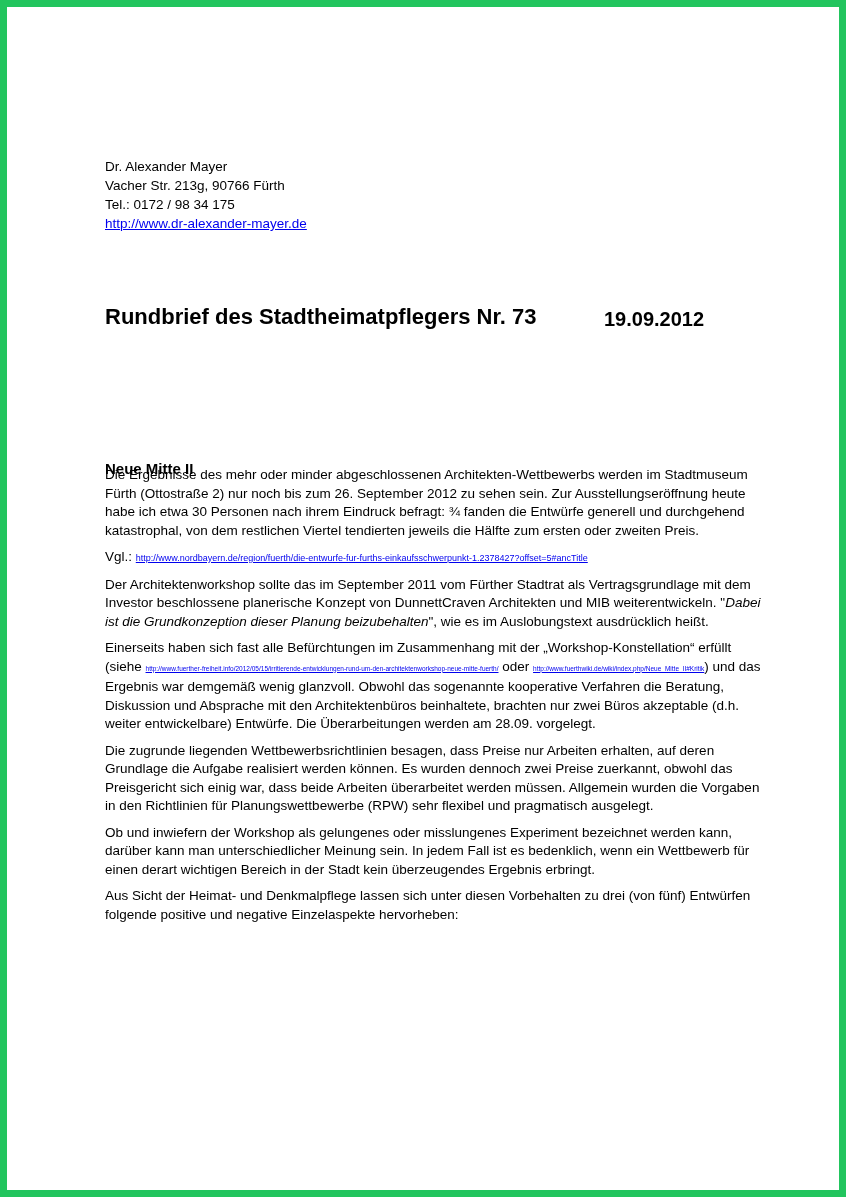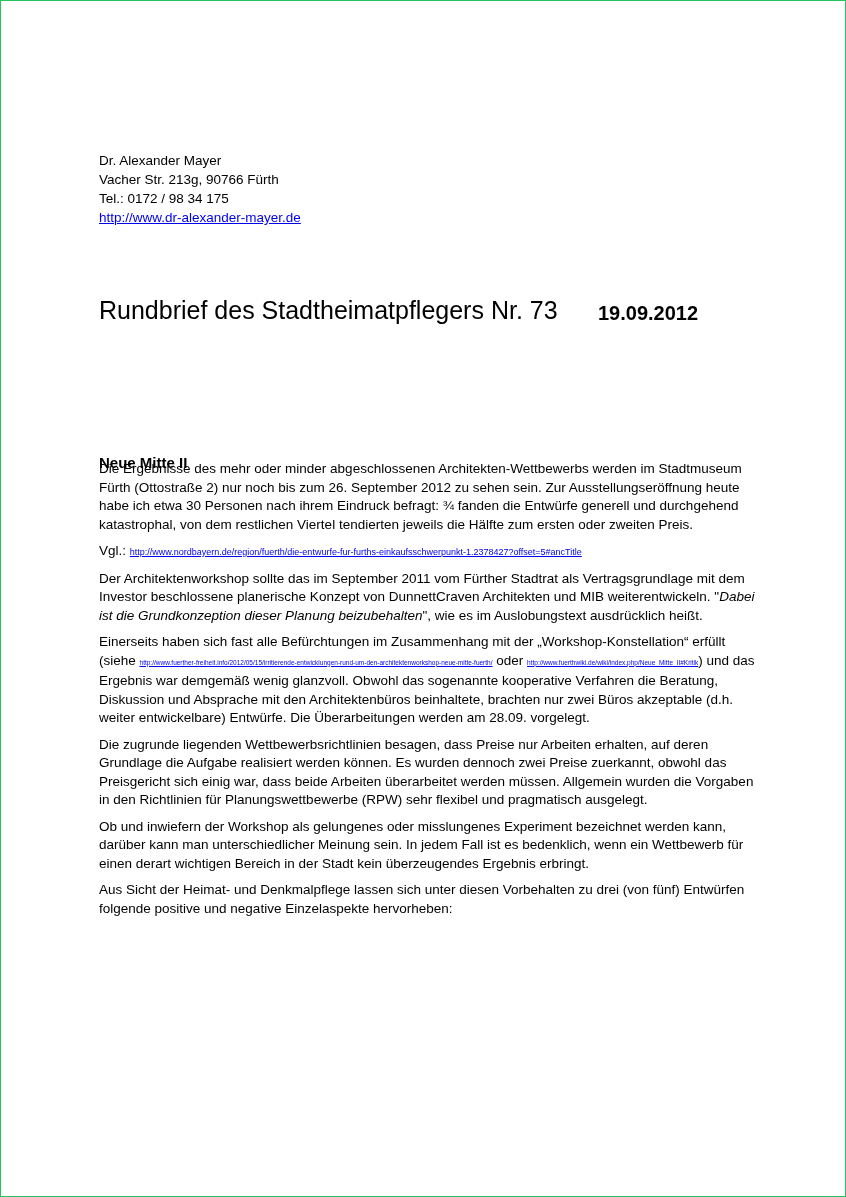--- a/index.html
+++ b/index.html
@@ -2,40 +2,40 @@
 <html lang="de"><head>
 <meta charset="utf-8">
 <style>
   html, body { margin: 0; padding: 0; background: #e8e8e8; }
   .page {
     position: relative;
     width: 846px;
     height: 1197px;
     margin: 0 auto;
     background: #ffffff;
-    border: 1px solid #22c55e;
+    border: 7px solid #22c55e;
     box-sizing: border-box;
     font-family: "Liberation Sans", "DejaVu Sans", sans-serif;
     color: #000000;
     overflow: hidden;
   }
   .sender {
     position: absolute;
     top: 150px; left: 98px;
     font-size: 13.5px;
     line-height: 19px;
   }
   .sender a { color: #0000ee; text-decoration: underline; }
   .title-row {
     position: absolute;
     top: 298px; left: 98px; width: 660px;
   }
   .doc-title {
-    font-size: 25px;
-    font-weight: normal;
+    font-size: 22px;
+    font-weight: bold;
     line-height: 23px;
     text-align: center;
   }
   .doc-date {
     position: absolute;
     left: 499px; top: 3px;
     font-size: 20px;
     font-weight: bold;
   }
   .section-heading {

